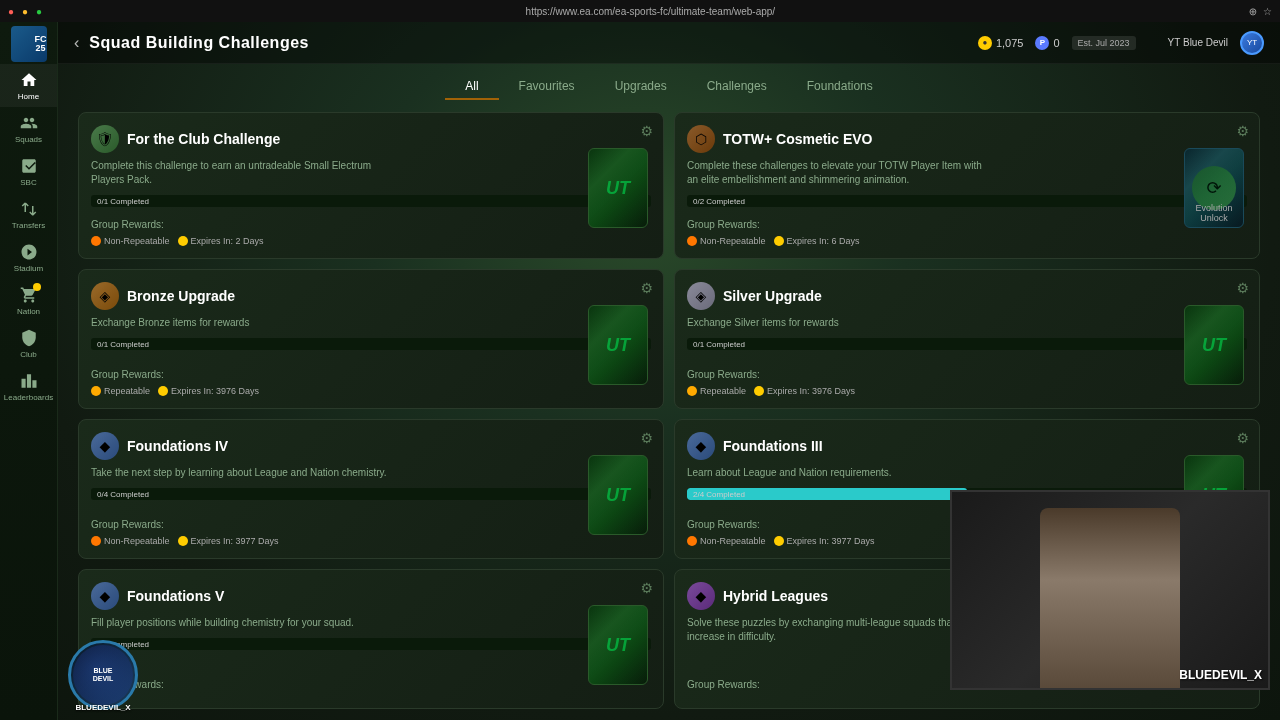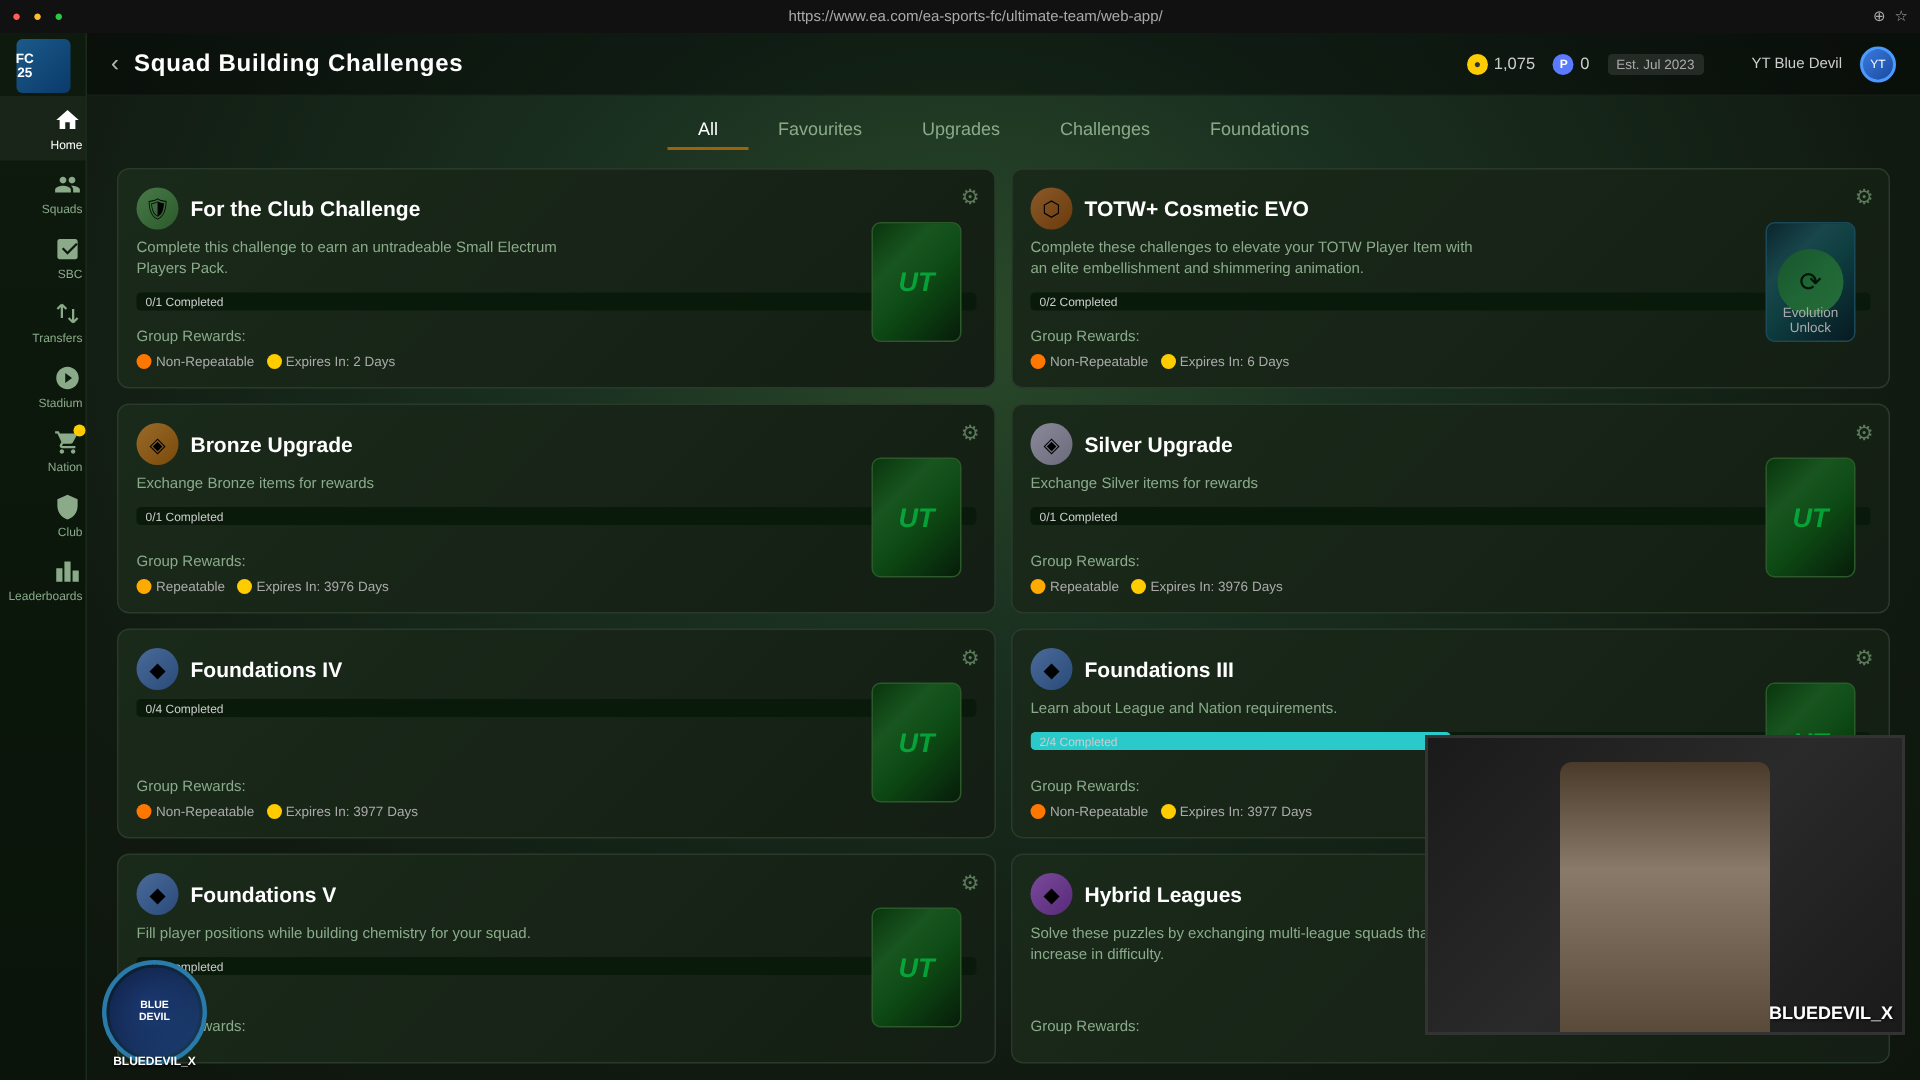--- a/index.html
+++ b/index.html
@@ -59,35 +59,35 @@
       padding-top: 4px;
       border-right: 1px solid #1a2a1a;
     }
     .fc-logo {
       width: 36px;
       height: 36px;
       background: linear-gradient(135deg, #1a5a8a, #0a3a6a);
       border-radius: 4px;
       display: flex;
       align-items: center;
-      justify-content: flex-start;
+      justify-content: flex-end;
       margin-bottom: 2px;
     }
     .fc-logo-text {
       font-size: 9px;
       font-weight: bold;
       color: #fff;
       line-height: 1;
       text-align: center;
     }
     .sidebar-item {
       width: 100%;
       display: flex;
       flex-direction: column;
-      align-items: flex-end;
+      align-items: center;
       padding: 6px 2px;
       cursor: pointer;
       color: #8aaa8a;
       font-size: 9px;
       gap: 2px;
     }
     .sidebar-item.active {
       color: #fff;
       background: rgba(255,255,255,0.05);
     }
@@ -351,25 +351,25 @@
     .badge-circle {
       width: 10px;
       height: 10px;
       border-radius: 50%;
     }
 
     .card-image {
       width: 70px;
       height: 90px;
       position: absolute;
-      right: 22px;
+      right: 5px;
       top: 30px;
       display: flex;
       align-items: center;
-      justify-content: flex-end;
+      justify-content: flex-start;
     }
     .pack-visual {
       width: 60px;
       height: 80px;
       background: linear-gradient(135deg, #0a2a0a 0%, #1a4a1a 30%, #0d3a0d 60%, #081808 100%);
       border-radius: 6px;
       display: flex;
       align-items: center;
       justify-content: center;
       border: 1px solid #2a5a2a;
@@ -760,20 +760,21 @@
       <div class="challenge-card">
       <div class="card-header">
         <div class="card-icon foundations" style="background:linear-gradient(135deg,#4a6a9a,#2a4a7a);">
           <span>◆</span>
         </div>
         <span class="card-title">Foundations IV</span>
       </div>
       <span class="card-settings">⚙</span>
       <div class="card-body">
         <div class="card-info">
+          <p class="card-description">Take the next step by learning about League and Nation chemistry.</p>
 
         <div class="progress-bar-container">
           <div class="progress-bar" style="width:0%;background:#3a8a3a;"></div>
           <div class="progress-text">0/4 Completed</div>
         </div>
           <div class="group-rewards-label">Group Rewards:</div>
         </div>
         <div class="card-image">
 
         <div class="pack-visual">

